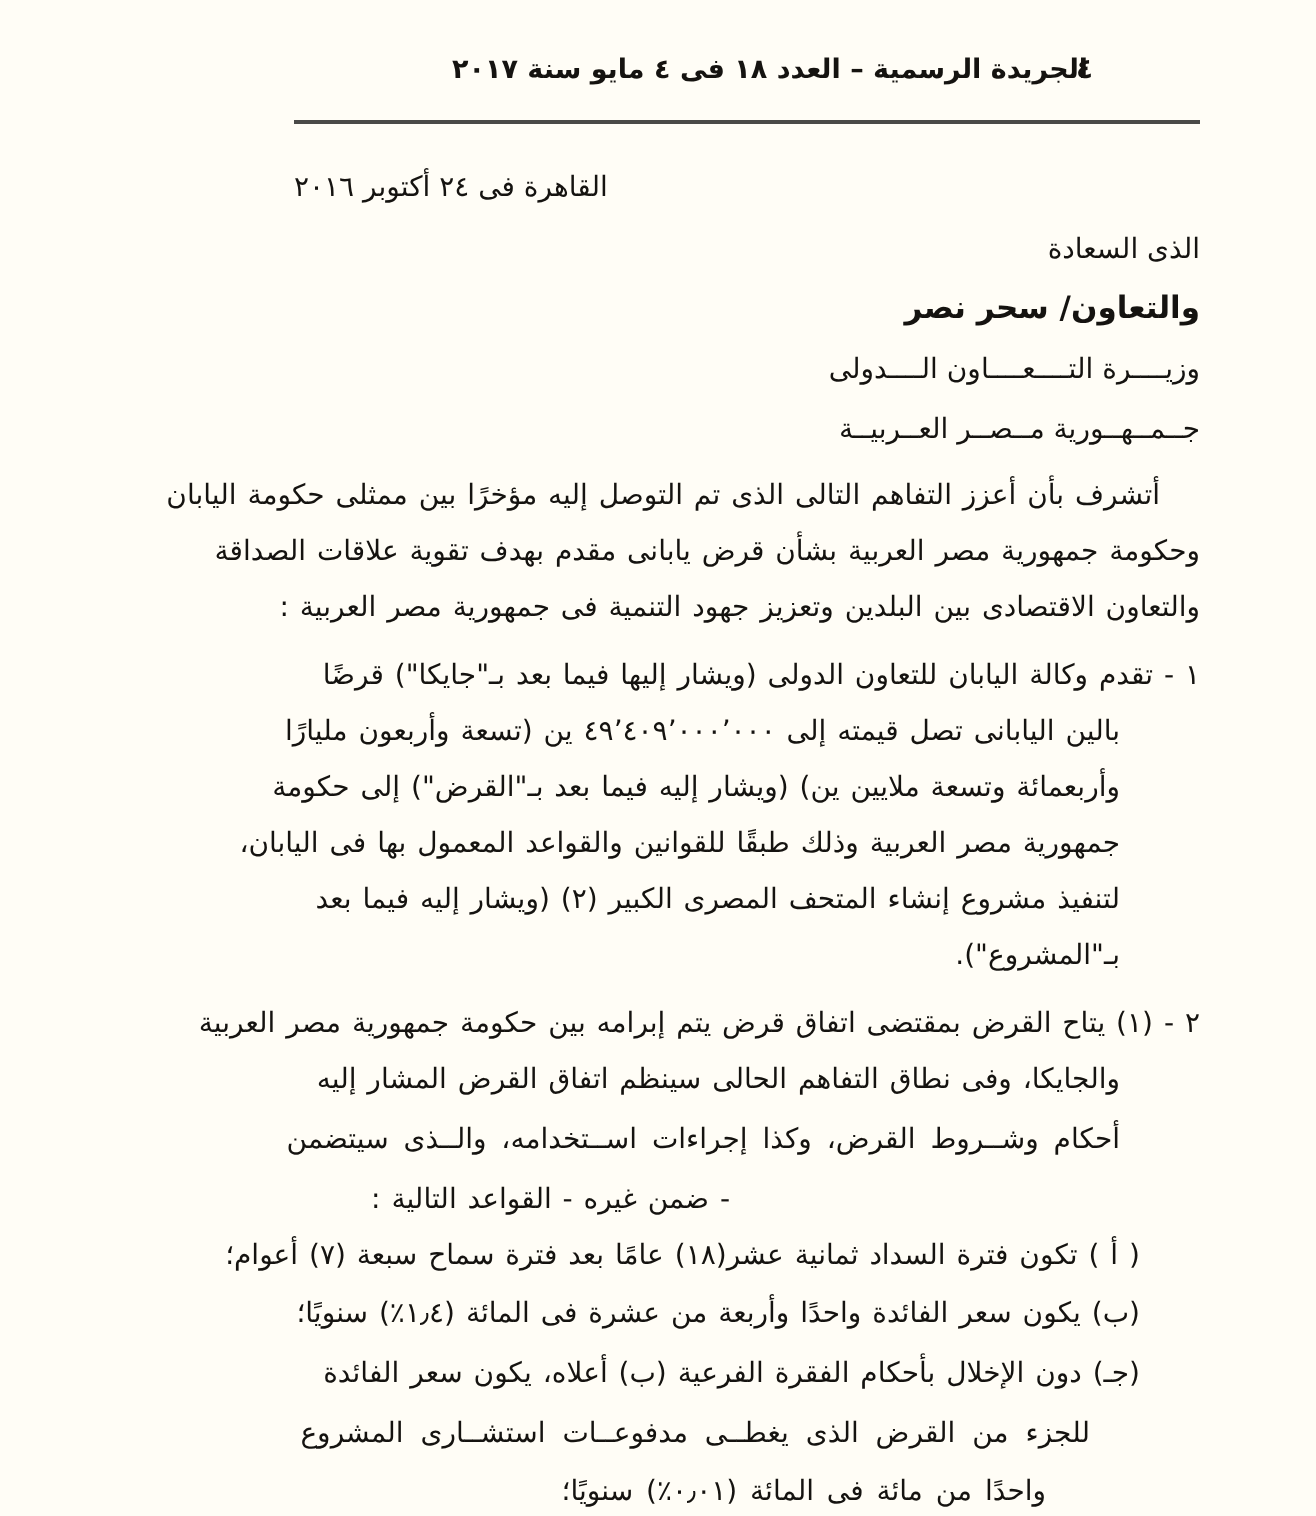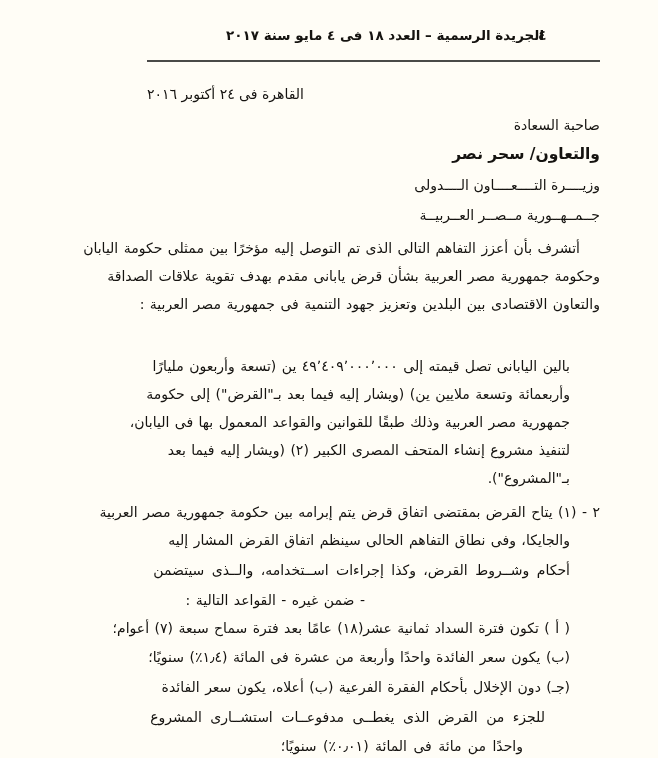--- a/index.html
+++ b/index.html
@@ -34,21 +34,21 @@
   
   .sal{right:58px;font-size:14px;}
   .sal-1{top:117px;}
   .sal-2{top:145px;font-size:15.5px;font-weight:bold;}
   .sal-3{top:177px;}
   .sal-4{top:207px;}
   
   .bl{font-size:14px;word-spacing:1px;line-height:20px;}
   .m   {right:58px;}   
   .ind0{right:78px;}   
-  .c   {right:88px;}   
+  .c   {right:98px;}   
   .deep{right:293px;}  
   .sub {right:88px;}   
   .sub2{right:113px;word-spacing:4px;}
   .sub3{right:135px;word-spacing:2px;text-align:right;}
   .sp3 {word-spacing:3px;}
   .t0{top:238px}.t1{top:266px}.t2{top:294px}
   .t3{top:328px}.t4{top:356px}.t5{top:384px}.t6{top:412px}.t7{top:440px}.t8{top:468px}
   .t9{top:502px}.t10{top:530px}.t11{top:560px}.t12{top:590px}
   .t13{top:618px}.t14{top:647px}.t15{top:677px}.t16{top:707px}.t17{top:736px}
 </style>
@@ -56,29 +56,30 @@
 <body>
 
 <div class="page">
 
   <div class="abs hdr-title">الجريدة الرسمية – العدد ١٨ فى ٤ مايو سنة ٢٠١٧</div>
   <div class="abs hdr-page">٤</div>
   <div class="hdr-rule"></div>
 
   <div class="abs date-line">القاهرة فى ٢٤ أكتوبر ٢٠١٦</div>
 
-  <div class="abs sal sal-1">صاحبة السعادة</div>
+  <div class="abs sal sal-1">الذى السعادة</div>
   <div class="abs sal sal-2">والتعاون/ سحر نصر</div>
   <div class="abs sal sal-3">وزيــــرة التــــعــــاون الــــدولى</div>
   <div class="abs sal sal-4">جــمــهــورية مــصــر العــربيــة</div>
 
   <div class="abs bl ind0 t0">أتشرف بأن أعزز التفاهم التالى الذى تم التوصل إليه مؤخرًا بين ممثلى حكومة اليابان</div>
   <div class="abs bl m    t1">وحكومة جمهورية مصر العربية بشأن قرض يابانى مقدم بهدف تقوية علاقات الصداقة</div>
   <div class="abs bl m    t2">والتعاون الاقتصادى بين البلدين وتعزيز جهود التنمية فى جمهورية مصر العربية :</div>
 
+  <div class="abs bl m    t3">١ - تقدم وكالة اليابان للتعاون الدولى (ويشار إليها فيما بعد بـ"جايكا") قرضًا</div>
   <div class="abs bl c    t4">بالين اليابانى تصل قيمته إلى ٤٩٬٤٠٩٬٠٠٠٬٠٠٠ ين (تسعة وأربعون مليارًا</div>
   <div class="abs bl c    t5">وأربعمائة وتسعة ملايين ين) (ويشار إليه فيما بعد بـ"القرض") إلى حكومة</div>
   <div class="abs bl c    t6">جمهورية مصر العربية وذلك طبقًا للقوانين والقواعد المعمول بها فى اليابان،</div>
   <div class="abs bl c    t7">لتنفيذ مشروع إنشاء المتحف المصرى الكبير (٢) (ويشار إليه فيما بعد</div>
   <div class="abs bl c    t8">بـ"المشروع").</div>
 
   <div class="abs bl m    t9">٢ - (١) يتاح القرض بمقتضى اتفاق قرض يتم إبرامه بين حكومة جمهورية مصر العربية</div>
   <div class="abs bl c    t10">والجايكا، وفى نطاق التفاهم الحالى سينظم اتفاق القرض المشار إليه</div>
   <div class="abs bl c sp3 t11">أحكام وشــروط القرض، وكذا إجراءات اســتخدامه، والــذى سيتضمن</div>
   <div class="abs bl deep t12">- ضمن غيره - القواعد التالية :</div>

